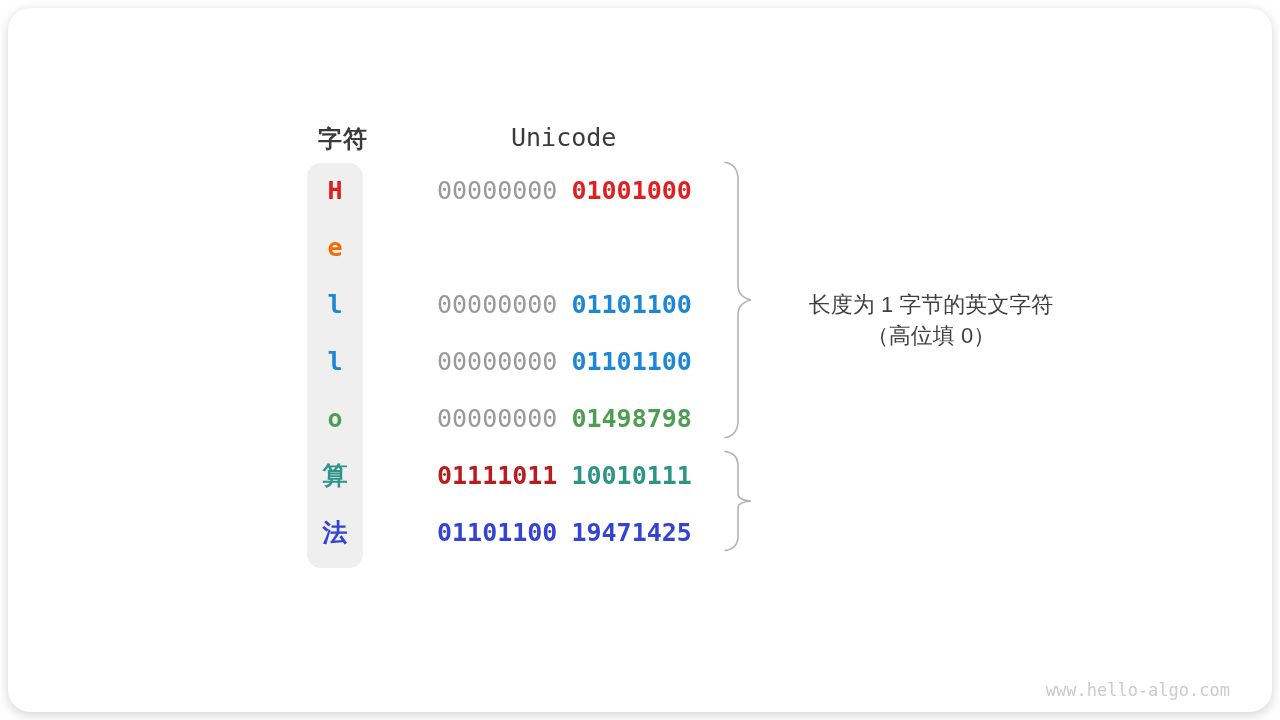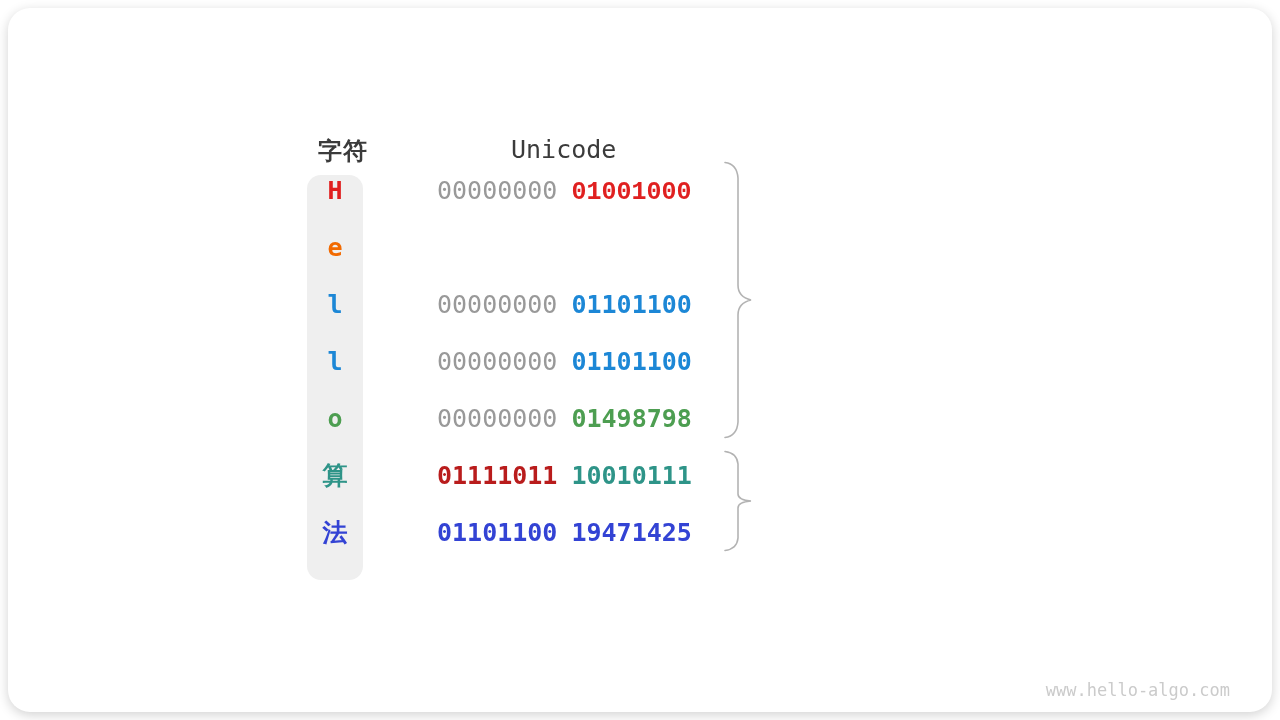--- a/index.html
+++ b/index.html
@@ -10,21 +10,21 @@
     overflow: hidden;
   }
   .card {
     position: absolute;
     left: 8px; top: 8px;
     width: 1264px; height: 704px;
     background: #ffffff;
     border-radius: 22px;
     box-shadow: 0 3px 12px rgba(0,0,0,0.18);
   }
-  .abs { position: absolute; margin-top: 12px; }
+  .abs { position: absolute; }
 
   
   .hdr-char {
     left: 299px; top: 116px; width: 72px;
     text-align: center;
     font-size: 24px; font-weight: bold;
     color: #3b3b3b; line-height: 30px;
     letter-spacing: 1px;
   }
   .hdr-unicode {
@@ -94,21 +94,21 @@
 
 <div class="card">
 
   <div class="abs hdr-char">字符</div>
   <div class="abs hdr-unicode">Unicode</div>
 
   <div class="abs char-strip"></div>
 
   <div class="row" style="top:168px">
     <div class="char-cell" style="color: rgb(224, 32, 32);">H</div>
-    <div class="bin"><span class="byte gray">00000000</span><span class="byte-gap"></span><span class="byte" style="color: rgb(224, 32, 32); font-family: Liberation Mono, monospace;">01001000</span></div>
+    <div class="bin"><span class="byte gray">00000000</span><span class="byte-gap"></span><span class="byte" style="color: rgb(224, 32, 32);">01001000</span></div>
   </div>
 
   <div class="row" style="top:225px">
     <div class="char-cell" style="color: rgb(242, 106, 0);">e</div>
   </div>
 
   <div class="row" style="top:282px">
     <div class="char-cell" style="color: rgb(28, 135, 214);">l</div>
     <div class="bin"><span class="byte gray">00000000</span><span class="byte-gap"></span><span class="byte" style="color: rgb(28, 135, 214);">01101100</span></div>
   </div>
@@ -138,17 +138,21 @@
       <path d="M3,1.5 Q15,3 16,17 L16,124 Q16,136 29,139 Q16,142 16,154 L16,261 Q15,275 3,276.5" fill="none" stroke="#b3b3b3" stroke-width="1.6" stroke-linecap="round"></path>
     </svg>
   </div>
 
   <div class="brace" style="left:714px; top:442px;">
     <svg width="34" height="102" viewBox="0 0 34 102">
       <path d="M3,1.5 Q15,3 16,14 L16,44 Q16,50 29,51 Q16,52 16,58 L16,88 Q15,99 3,100.5" fill="none" stroke="#b3b3b3" stroke-width="1.6" stroke-linecap="round"></path>
     </svg>
   </div>
 
+  <div class="annotation annotation-en">
+    <div>长度为 1 字节的英文字符</div>
+    <div>（高位填 0）</div>
+  </div>
 
 
   <div class="watermark">www.hello-algo.com</div>
 
 </div>
 
 </body></html>

